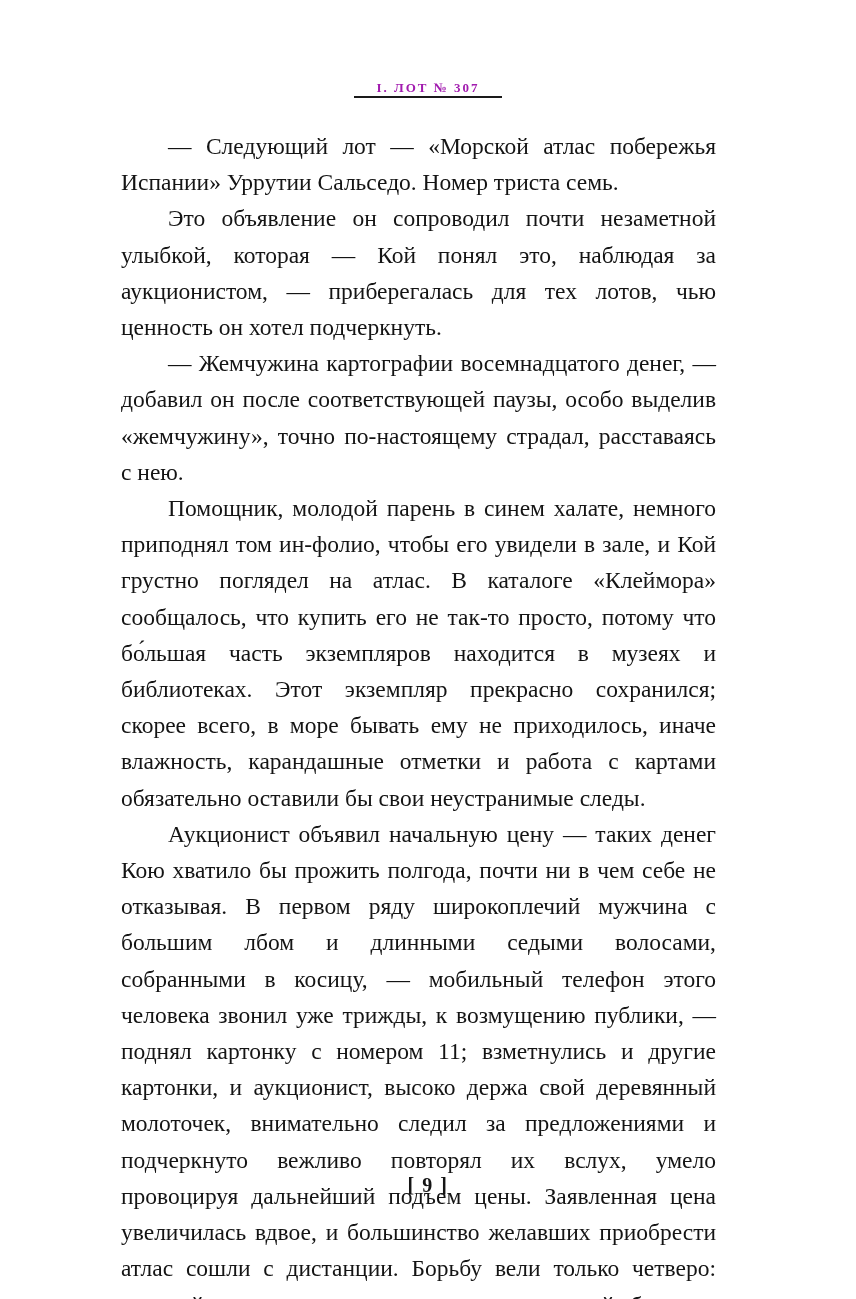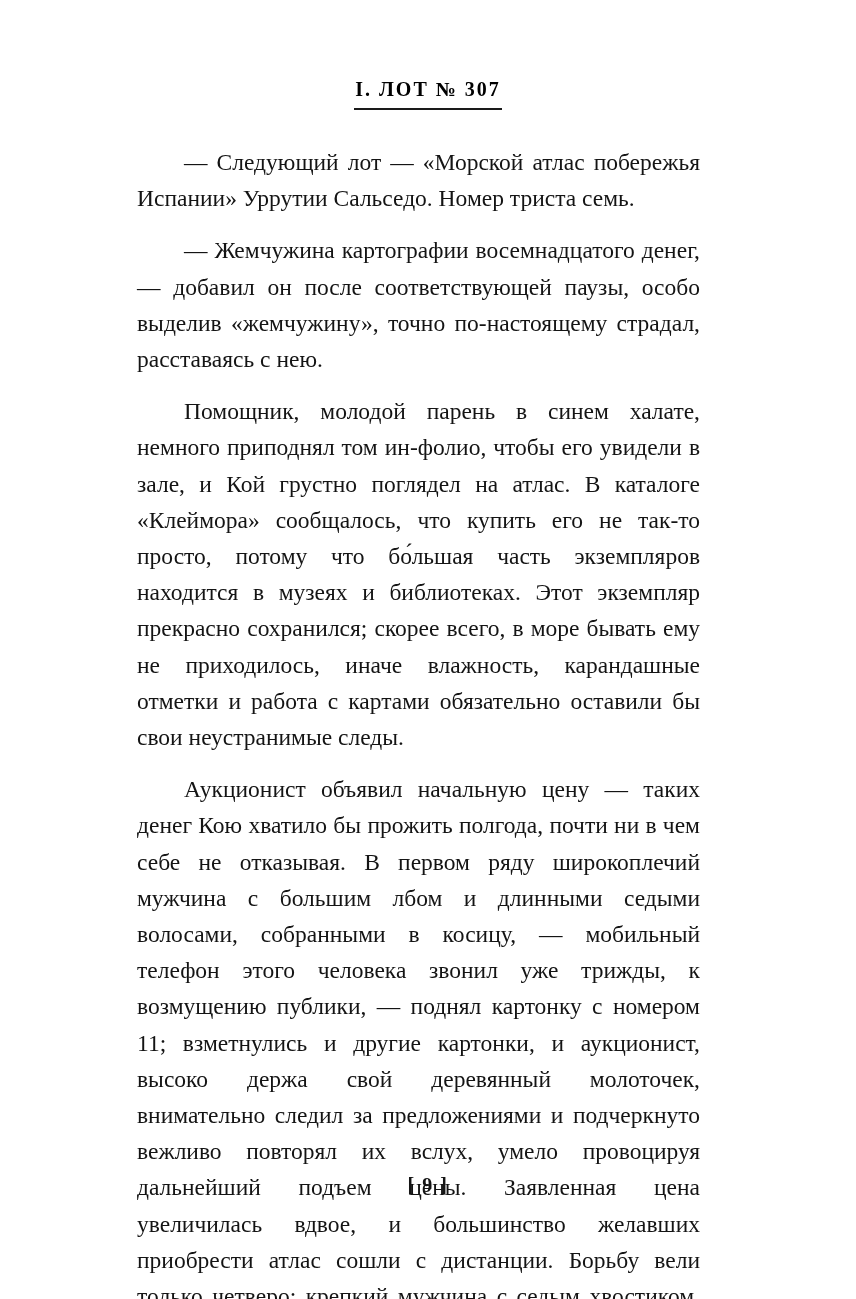--- a/index.html
+++ b/index.html
@@ -23,44 +23,43 @@
   }
   .running-head {
     position: absolute;
     top: 78px;
     left: 0;
     width: 856px;
     text-align: center;
   }
   .running-head .rh-text {
     display: inline-block;
-    font-size: 20px;
+    font-size: 13px;
     letter-spacing: 2.0px;
     font-variant: small-caps;
     text-transform: uppercase;
-    color: #000000;
-    padding-bottom: 7px;
+    color: #a21caf;
     border-bottom: 2px solid #1a1a1a;
     min-width: 148px;
     font-weight: 600;
   }
   .body-text {
     position: absolute;
     top: 128px;
     left: 121px;
     width: 595px;
     text-align: justify;
     text-justify: inter-word;
     font-size: 23.5px;
     line-height: 36.2px;
     color: #141414;
     hyphens: manual;
   }
   .body-text p {
-    margin: 16px;
+    margin: 0;
     text-indent: 2.0em;
   }
   .folio {
     position: absolute;
     top: 1174px;
     left: 0;
     width: 856px;
     text-align: center;
     font-size: 20px;
     font-weight: 700;
@@ -72,20 +71,21 @@
 <body>
 
 <div class="page">
 
   <div class="running-head">
     <span class="rh-text">I. ЛОТ № 307</span>
   </div>
 
   <div class="body-text">
     <p>— Следующий лот — «Морской атлас побережья Испании» Уррутии Сальседо. Номер триста семь.</p>
+    <p>Это объявление он сопроводил почти незаметной улыбкой, которая — Кой понял это, наблюдая за аукционистом, — приберегалась для тех лотов, чью ценность он хотел подчеркнуть.</p>
     <p>— Жемчужина картографии восемнадцатого денег, — добавил он после соответствующей паузы, особо выделив «жемчужину», точно по-настоящему страдал, расставаясь с нею.</p>
     <p>Помощник, молодой парень в синем халате, немного приподнял том ин-фолио, чтобы его увидели в зале, и Кой грустно поглядел на атлас. В каталоге «Клеймора» сообщалось, что купить его не так-то просто, потому что бо́льшая часть экземпляров находится в музеях и библиотеках. Этот экземпляр прекрасно сохранился; скорее всего, в море бывать ему не приходилось, иначе влажность, карандашные отметки и работа с картами обязательно оставили бы свои неустранимые следы.</p>
     <p>Аукционист объявил начальную цену — таких денег Кою хватило бы прожить полгода, почти ни в чем себе не отказывая. В первом ряду широкоплечий мужчина с большим лбом и длинными седыми волосами, собранными в косицу, — мобильный телефон этого человека звонил уже трижды, к возмущению публики, — поднял картонку с номером 11; взметнулись и другие картонки, и аукционист, высоко держа свой деревянный молоточек, внимательно следил за предложениями и подчеркнуто вежливо повторял их вслух, умело провоцируя дальнейший подъем цены. Заявленная цена увеличилась вдвое, и большинство желавших приобрести атлас сошли с дистанции. Борьбу вели только четверо: крепкий мужчина с седым хвостиком, худой бородач, женщина — Кой видел только половину ее</p>
   </div>
 
   <div class="folio">[ 9 ]</div>
 
 </div>
 
 </body></html>

